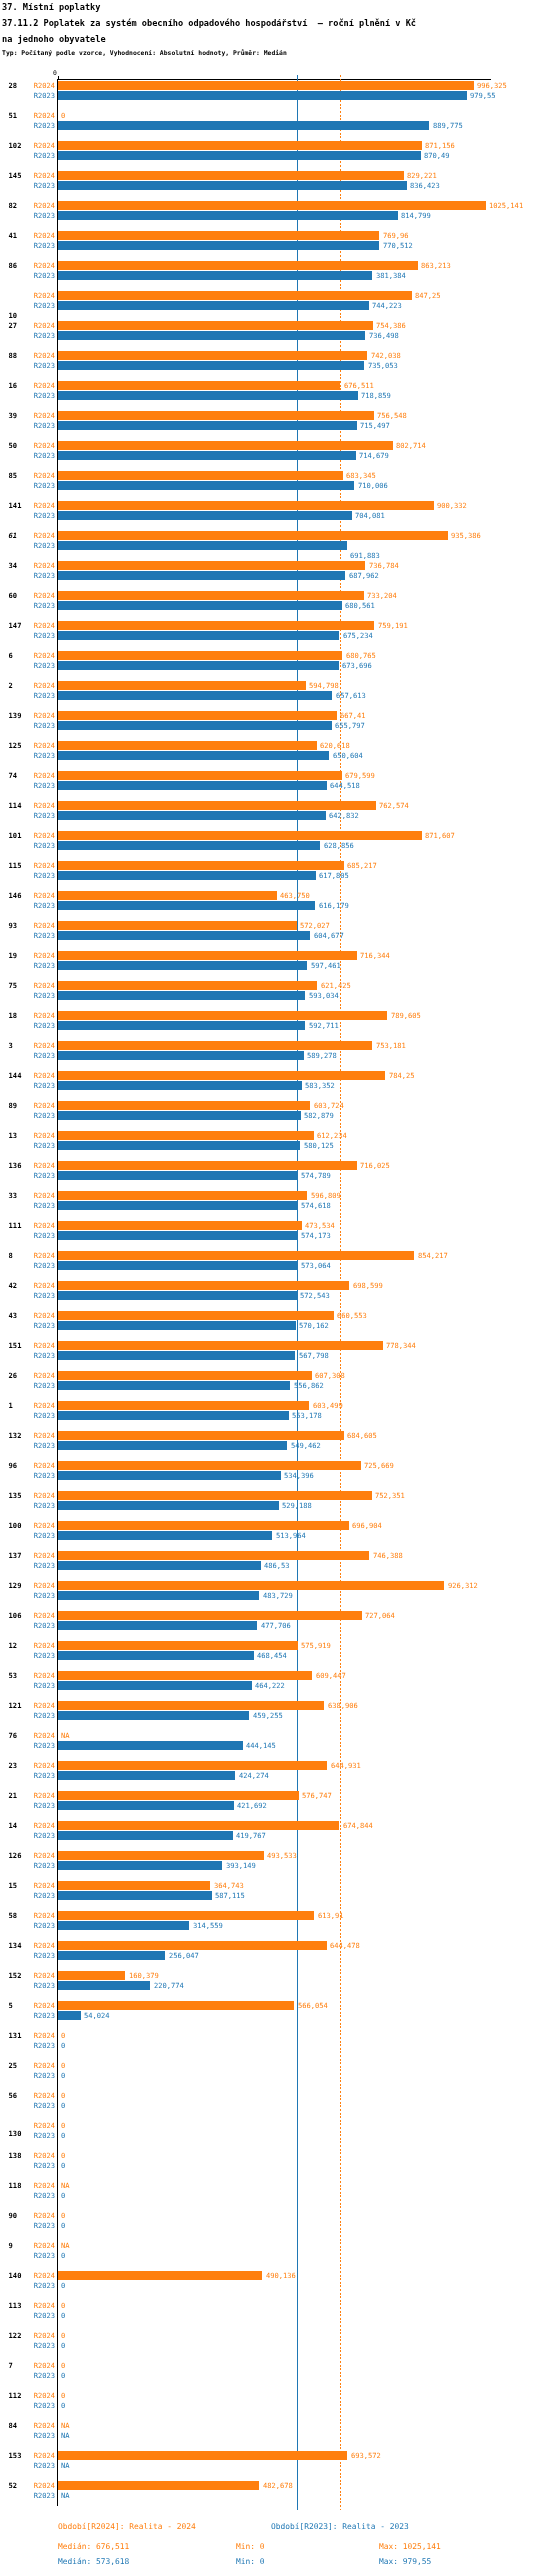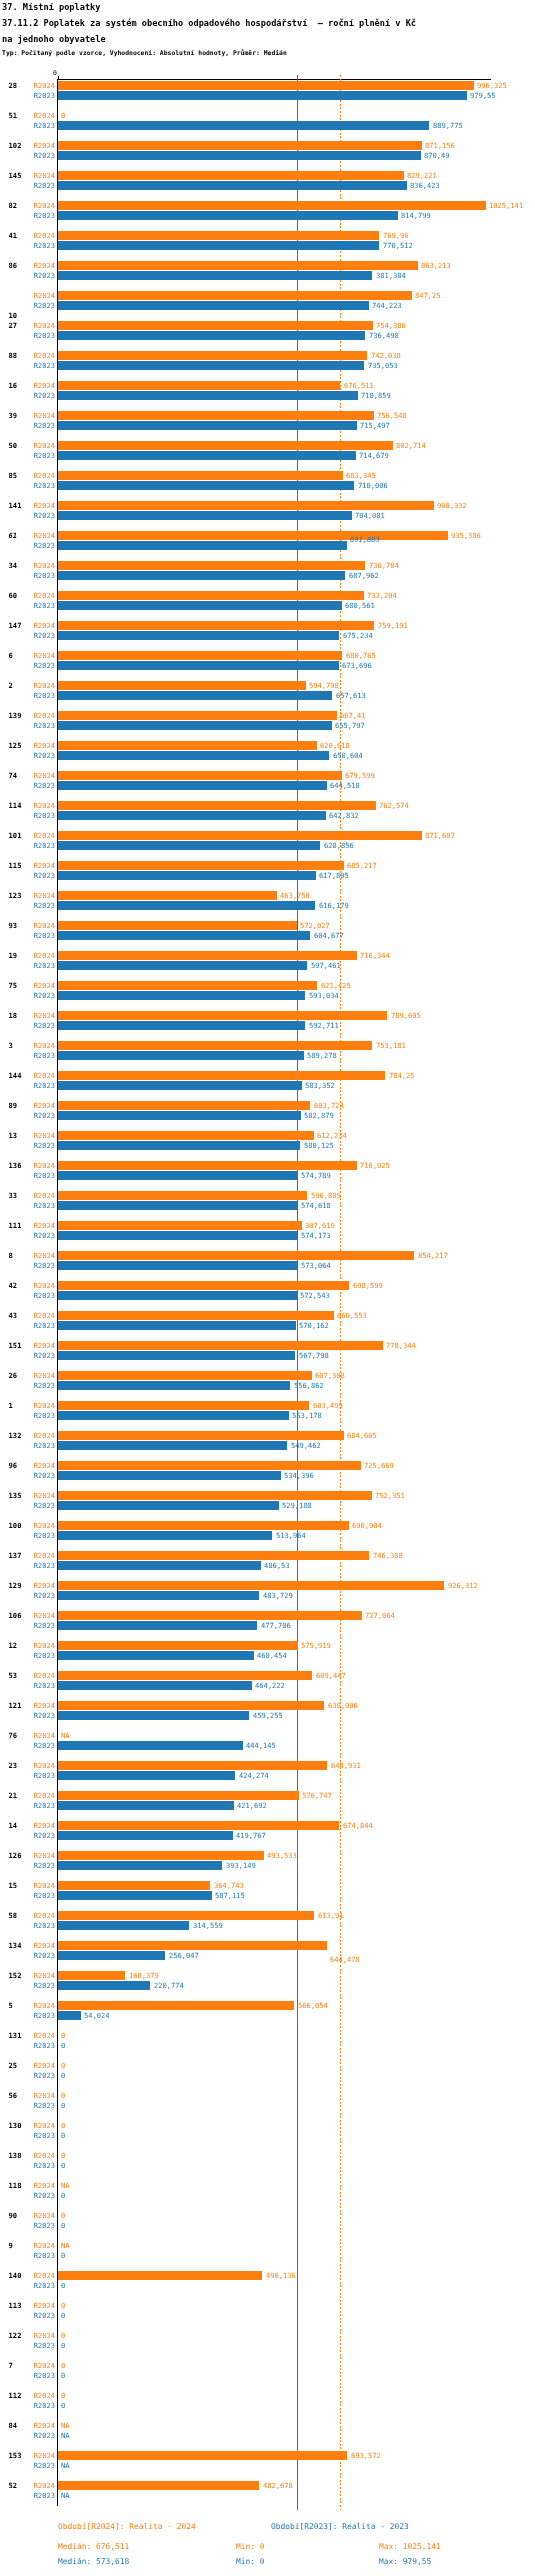--- a/index.html
+++ b/index.html
@@ -175,21 +175,21 @@
           <div class="bar" style="top: 10px; width: 294px; background: rgb(31, 119, 180);"></div>
           <div class="val c23" style="top: 10px; left: 355px;">704,081</div>
         </div>
         <div class="" style="position: absolute; left: 0px; top: 452px;">
           <div class="row-id" style="top: 0px; font-style: italic;">61</div>
           <div class="ser-label c24" style="top: 0px;">R2024</div>
           <div class="bar" style="top: 0px; width: 390px; background: rgb(255, 127, 14);"></div>
           <div class="val c24" style="top: 0px; left: 451px;">935,386</div>
           <div class="ser-label c23" style="top: 10px;">R2023</div>
           <div class="bar" style="top: 10px; width: 289px; background: rgb(31, 119, 180);"></div>
-          <div class="val c23" style="top: 4px; left: 350px; font-style: italic;">691,883</div>
+          <div class="val c23" style="top: 20px; left: 350px;">691,883</div>
         </div>
         <div class="" style="position: absolute; left: 0px; top: 482px;">
           <div class="row-id" style="top: 0px;">34</div>
           <div class="ser-label c24" style="top: 0px;">R2024</div>
           <div class="bar" style="top: 0px; width: 307px; background: rgb(255, 127, 14);"></div>
           <div class="val c24" style="top: 0px; left: 369px;">736,784</div>
           <div class="ser-label c23" style="top: 10px;">R2023</div>
           <div class="bar" style="top: 10px; width: 287px; background: rgb(31, 119, 180);"></div>
           <div class="val c23" style="top: 10px; left: 349px;">687,962</div>
         </div>
@@ -277,21 +277,21 @@
         <div class="" style="position: absolute; left: 0px; top: 782px;">
           <div class="row-id" style="top: 0px;">115</div>
           <div class="ser-label c24" style="top: 0px;">R2024</div>
           <div class="bar" style="top: 0px; width: 286px; background: rgb(255, 127, 14);"></div>
           <div class="val c24" style="top: 0px; left: 347px;">685,217</div>
           <div class="ser-label c23" style="top: 10px;">R2023</div>
           <div class="bar" style="top: 10px; width: 258px; background: rgb(31, 119, 180);"></div>
           <div class="val c23" style="top: 10px; left: 319px;">617,805</div>
         </div>
         <div class="" style="position: absolute; left: 0px; top: 812px;">
-          <div class="row-id" style="top: 0px;">123</div>
+          <div class="row-id" style="top: 0px;">146</div>
           <div class="ser-label c24" style="top: 0px;">R2024</div>
           <div class="bar" style="top: 0px; width: 219px; background: rgb(255, 127, 14);"></div>
           <div class="val c24" style="top: 0px; left: 280px;">463,750</div>
           <div class="ser-label c23" style="top: 10px;">R2023</div>
           <div class="bar" style="top: 10px; width: 257px; background: rgb(31, 119, 180);"></div>
           <div class="val c23" style="top: 10px; left: 319px;">616,179</div>
         </div>
         <div class="" style="position: absolute; left: 0px; top: 842px;">
           <div class="row-id" style="top: 0px;">93</div>
           <div class="ser-label c24" style="top: 0px;">R2024</div>
@@ -379,21 +379,21 @@
           <div class="bar" style="top: 0px; width: 249px; background: rgb(255, 127, 14);"></div>
           <div class="val c24" style="top: 0px; left: 311px;">596,809</div>
           <div class="ser-label c23" style="top: 10px;">R2023</div>
           <div class="bar" style="top: 10px; width: 240px; background: rgb(31, 119, 180);"></div>
           <div class="val c23" style="top: 10px; left: 301px;">574,618</div>
         </div>
         <div class="" style="position: absolute; left: 0px; top: 1142px;">
           <div class="row-id" style="top: 0px;">111</div>
           <div class="ser-label c24" style="top: 0px;">R2024</div>
           <div class="bar" style="top: 0px; width: 244px; background: rgb(255, 127, 14);"></div>
-          <div class="val c24" style="top: 0px; left: 305px;">307,619</div>
+          <div class="val c24" style="top: 0px; left: 305px;">473,534</div>
           <div class="ser-label c23" style="top: 10px;">R2023</div>
           <div class="bar" style="top: 10px; width: 239px; background: rgb(31, 119, 180);"></div>
           <div class="val c23" style="top: 10px; left: 301px;">574,173</div>
         </div>
         <div class="" style="position: absolute; left: 0px; top: 1172px;">
           <div class="row-id" style="top: 0px;">8</div>
           <div class="ser-label c24" style="top: 0px;">R2024</div>
           <div class="bar" style="top: 0px; width: 356px; background: rgb(255, 127, 14);"></div>
           <div class="val c24" style="top: 0px; left: 418px;">854,217</div>
           <div class="ser-label c23" style="top: 10px;">R2023</div>
@@ -594,21 +594,21 @@
           <div class="bar" style="top: 0px; width: 256px; background: rgb(255, 127, 14);"></div>
           <div class="val c24" style="top: 0px; left: 318px;">613,91</div>
           <div class="ser-label c23" style="top: 10px;">R2023</div>
           <div class="bar" style="top: 10px; width: 131px; background: rgb(31, 119, 180);"></div>
           <div class="val c23" style="top: 10px; left: 193px;">314,559</div>
         </div>
         <div class="" style="position: absolute; left: 0px; top: 1862px;">
           <div class="row-id" style="top: 0px;">134</div>
           <div class="ser-label c24" style="top: 0px;">R2024</div>
           <div class="bar" style="top: 0px; width: 269px; background: rgb(255, 127, 14);"></div>
-          <div class="val c24" style="top: 14px; left: 330px;">644,478</div>
+          <div class="val c24" style="top: 0px; left: 330px;">644,478</div>
           <div class="ser-label c23" style="top: 10px;">R2023</div>
           <div class="bar" style="top: 10px; width: 107px; background: rgb(31, 119, 180);"></div>
           <div class="val c23" style="top: 10px; left: 169px;">256,047</div>
         </div>
         <div class="" style="position: absolute; left: 0px; top: 1892px;">
           <div class="row-id" style="top: 0px;">152</div>
           <div class="ser-label c24" style="top: 0px;">R2024</div>
           <div class="bar" style="top: 0px; width: 67px; background: rgb(255, 127, 14);"></div>
           <div class="val c24" style="top: 0px; left: 129px;">160,379</div>
           <div class="ser-label c23" style="top: 10px;">R2023</div>
@@ -639,21 +639,21 @@
           <div class="val c23" style="top: 10px; left: 61px;">0</div>
         </div>
         <div class="" style="position: absolute; left: 0px; top: 2012px;">
           <div class="row-id" style="top: 0px;">56</div>
           <div class="ser-label c24" style="top: 0px;">R2024</div>
           <div class="val c24" style="top: 0px; left: 61px;">0</div>
           <div class="ser-label c23" style="top: 10px;">R2023</div>
           <div class="val c23" style="top: 10px; left: 61px;">0</div>
         </div>
         <div class="" style="position: absolute; left: 0px; top: 2042px;">
-          <div class="row-id" style="top: 0px;">130</div>
+          <div class="row-id" style="top: 8px;">130</div>
           <div class="ser-label c24" style="top: 0px;">R2024</div>
           <div class="val c24" style="top: 0px; left: 61px;">0</div>
           <div class="ser-label c23" style="top: 10px;">R2023</div>
           <div class="val c23" style="top: 10px; left: 61px;">0</div>
         </div>
         <div class="" style="position: absolute; left: 0px; top: 2072px;">
           <div class="row-id" style="top: 0px;">138</div>
           <div class="ser-label c24" style="top: 0px;">R2024</div>
           <div class="val c24" style="top: 0px; left: 61px;">0</div>
           <div class="ser-label c23" style="top: 10px;">R2023</div>

